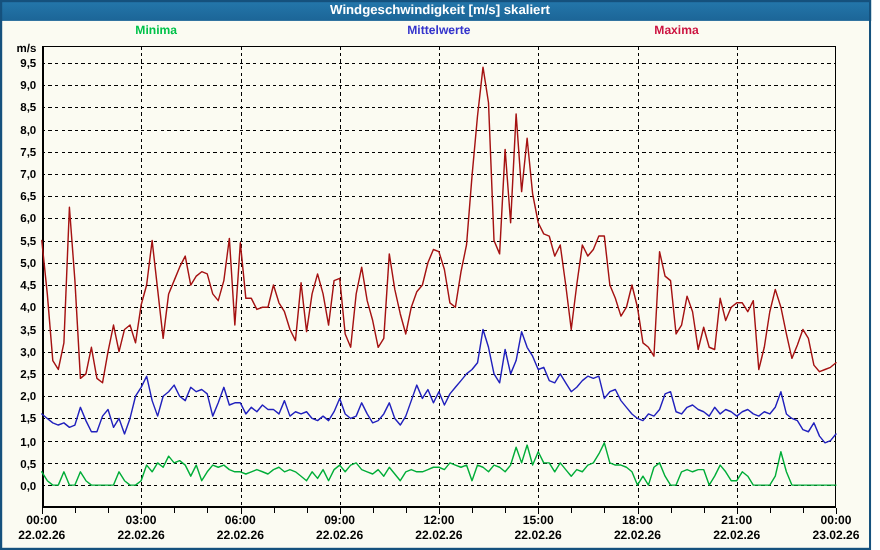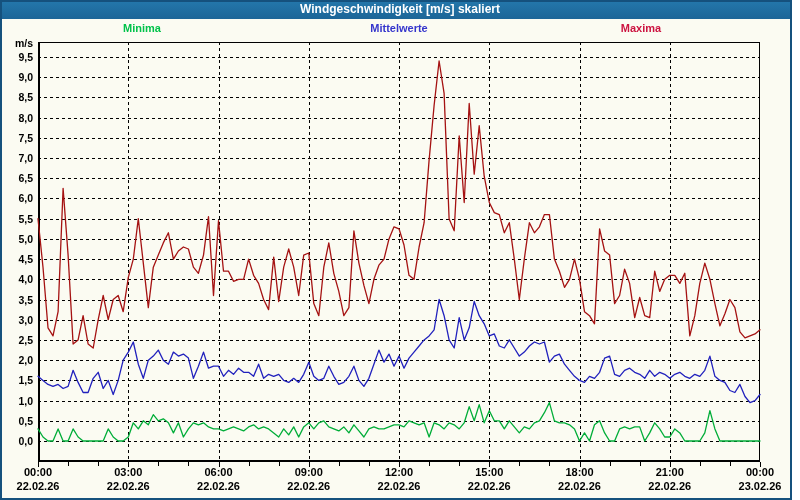--- a/index.html
+++ b/index.html
@@ -15,21 +15,21 @@
     background:linear-gradient(#2478ac,#1c6597);
     color:#ffffff;text-align:center;line-height:19px;
     font-size:12px;font-weight:bold;z-index:5;
   }
   .legend-label{
     position:absolute;top:22px;transform:translateX(-50%);
     font-size:11px;font-weight:bold;white-space:nowrap;z-index:4;
   }
   .lg-0{left:142px;}
   .lg-1{left:399px;}
-  .lg-2{left:641px;text-align:center;}
+  .lg-2{left:615px;text-align:center;}
   #wind-chart{
     position:absolute;left:38px;top:42px;width:722px;height:420px;
     overflow:visible;z-index:3;
   }
   .grid{stroke:#000000;stroke-width:1;stroke-dasharray:3 3;shape-rendering:crispEdges;}
   .tick{stroke:#000000;stroke-width:1;shape-rendering:crispEdges;}
   .frame{fill:none;stroke:#000000;stroke-width:1;shape-rendering:crispEdges;}
   .axis{stroke:#000000;stroke-width:2;shape-rendering:crispEdges;}
   .ylab{font-family:"Liberation Sans",sans-serif;font-size:10.5px;font-weight:bold;fill:#000000;}
   .xlab{font-family:"Liberation Sans",sans-serif;font-size:11px;font-weight:bold;fill:#000000;}

